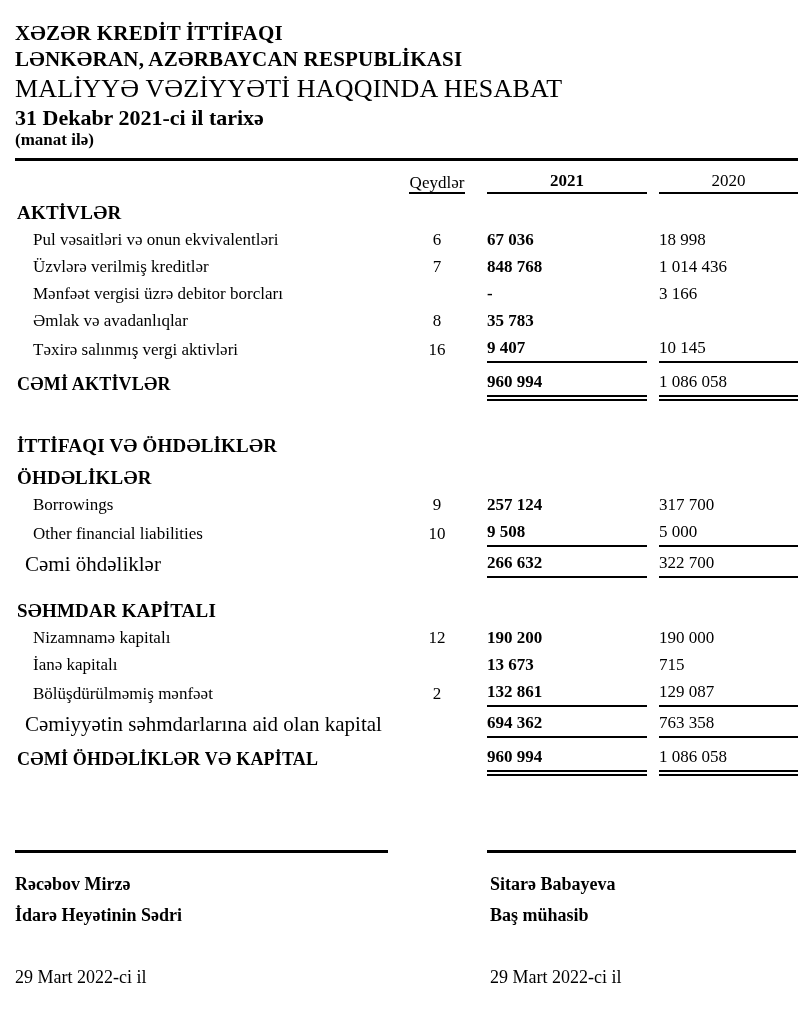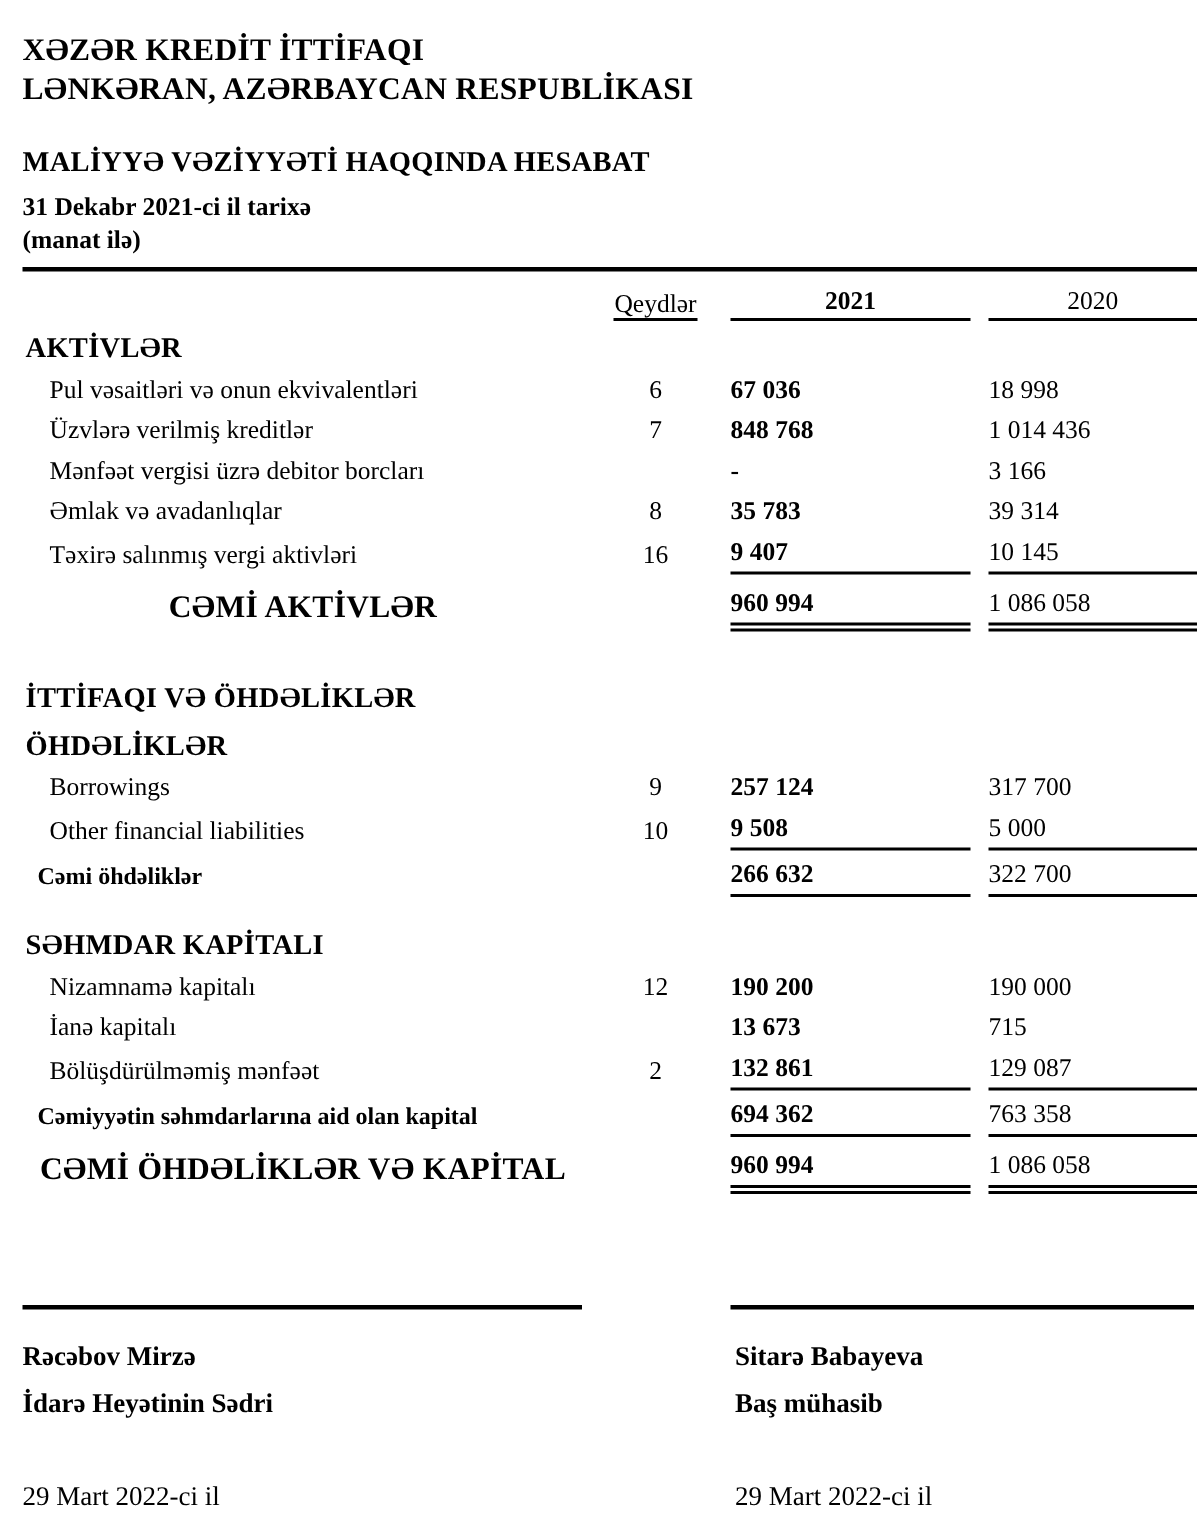--- a/index.html
+++ b/index.html
@@ -8,22 +8,22 @@
     width: 800px; height: 1016px;
     background: #ffffff; color: #000000;
     font-family: "Liberation Serif", "DejaVu Serif", serif;
     position: relative; overflow: hidden;
   }
   .page { padding-top: 20px; }
 
   
   .doc-header { margin-left: 15px; }
   .org { font-size: 21px; font-weight: 700; line-height: 26px; letter-spacing: 0.2px; }
-  .stmt-title { font-size: 19px; font-weight: 700; line-height: 25px; margin-top: 24px; letter-spacing: 0.2px; }
-  .stmt-date { font-size: 17px; font-weight: 700; line-height: 22px; margin-top: 6px; }
+  .stmt-title { font-size: 26px; font-weight: 400; line-height: 25px; margin-top: 4px; letter-spacing: 0.2px; }
+  .stmt-date { font-size: 22px; font-weight: 700; line-height: 22px; margin-top: 6px; }
   .currency-note { font-size: 17px; font-weight: 700; line-height: 22px; }
   .toprule { height: 3px; background: #000; margin: 7px 0 0 15px; width: 783px; }
 
   
   .bs-table { margin-left: 15px; width: 783px; }
   .row { display: grid; grid-template-columns: 372px 100px 160px 12px 139px; align-items: end; }
   .row > div { font-size: 17px; line-height: 27px; white-space: nowrap; }
   .c-note  { text-align: center; }
   .c-2021  { text-align: left; padding-right: 30px; }
   .c-2020  { padding-right: 10px; }
@@ -34,25 +34,25 @@
   .thead .c-2021 { font-weight: 700; text-align: center; padding-right: 0; border-bottom: 2px solid #000; }
   .thead .c-2020 { text-align: center; padding-right: 0; border-bottom: 2px solid #000; }
 
   .section { margin-top: 6px; }
   .section .c-label { font-weight: 700; font-size: 19px; line-height: 26px; padding-left: 2px; letter-spacing: 0.2px; }
 
   .item .c-label { padding-left: 18px; }
   .item .c-2021 { font-weight: 700; }
 
   .subtotal { padding-top: 2px; }
-  .subtotal .c-label { font-weight: 700; font-size: 16px; padding-left: 10px; }
+  .subtotal .c-label { font-weight: 400; font-size: 21px; padding-left: 10px; }
   .subtotal .c-2021 { font-weight: 700; }
 
   .grand-total { padding-top: 5px; }
-  .grand-total .c-label { font-weight: 700; font-size: 21px; padding-left: 2px; position: relative; top: -3px; letter-spacing: 0.2px; text-align: center; }
+  .grand-total .c-label { font-weight: 700; font-size: 18px; padding-left: 2px; position: relative; top: -3px; letter-spacing: 0.2px; }
   .grand-total .c-2021 { font-weight: 700; }
 
   .single-below .c-2021, .single-below .c-2020 { border-bottom: 2px solid #000; }
   .double-below .c-2021, .double-below .c-2020 { border-bottom: 6px double #000; }
 
   .spacer { height: 26px; }
   .spacer-sm { height: 14px; }
 
   
   .signatures { display: flex; margin: 74px 0 0 15px; }
@@ -114,21 +114,20 @@
           <div class="c-note"></div>
           <div class="c-2021">-</div>
           <div class="c-gap"></div>
           <div class="c-2020">3 166</div>
         </div>
         <div class="row item">
           <div class="c-label">Əmlak və avadanlıqlar</div>
           <div class="c-note">8</div>
           <div class="c-2021">35 783</div>
           <div class="c-gap"></div>
-          <div class="c-2020">39 314</div>
         </div>
         <div class="row item single-below">
           <div class="c-label">Təxirə salınmış vergi aktivləri</div>
           <div class="c-note">16</div>
           <div class="c-2021">9 407</div>
           <div class="c-gap"></div>
           <div class="c-2020">10 145</div>
         </div>
         <div class="row grand-total double-below">
           <div class="c-label">CƏMİ AKTİVLƏR</div>

